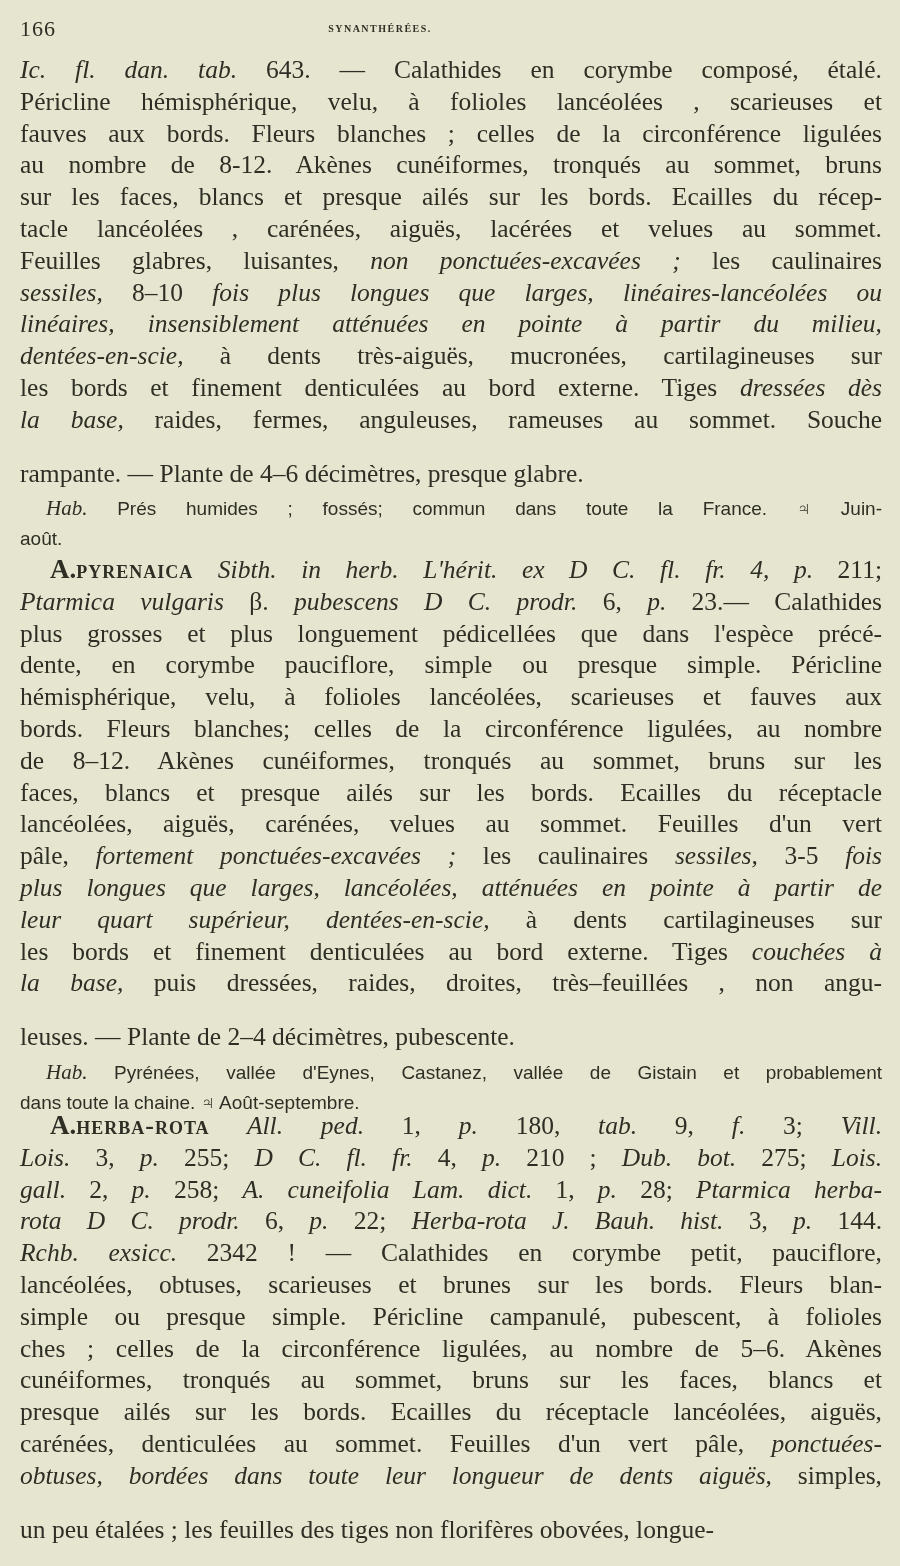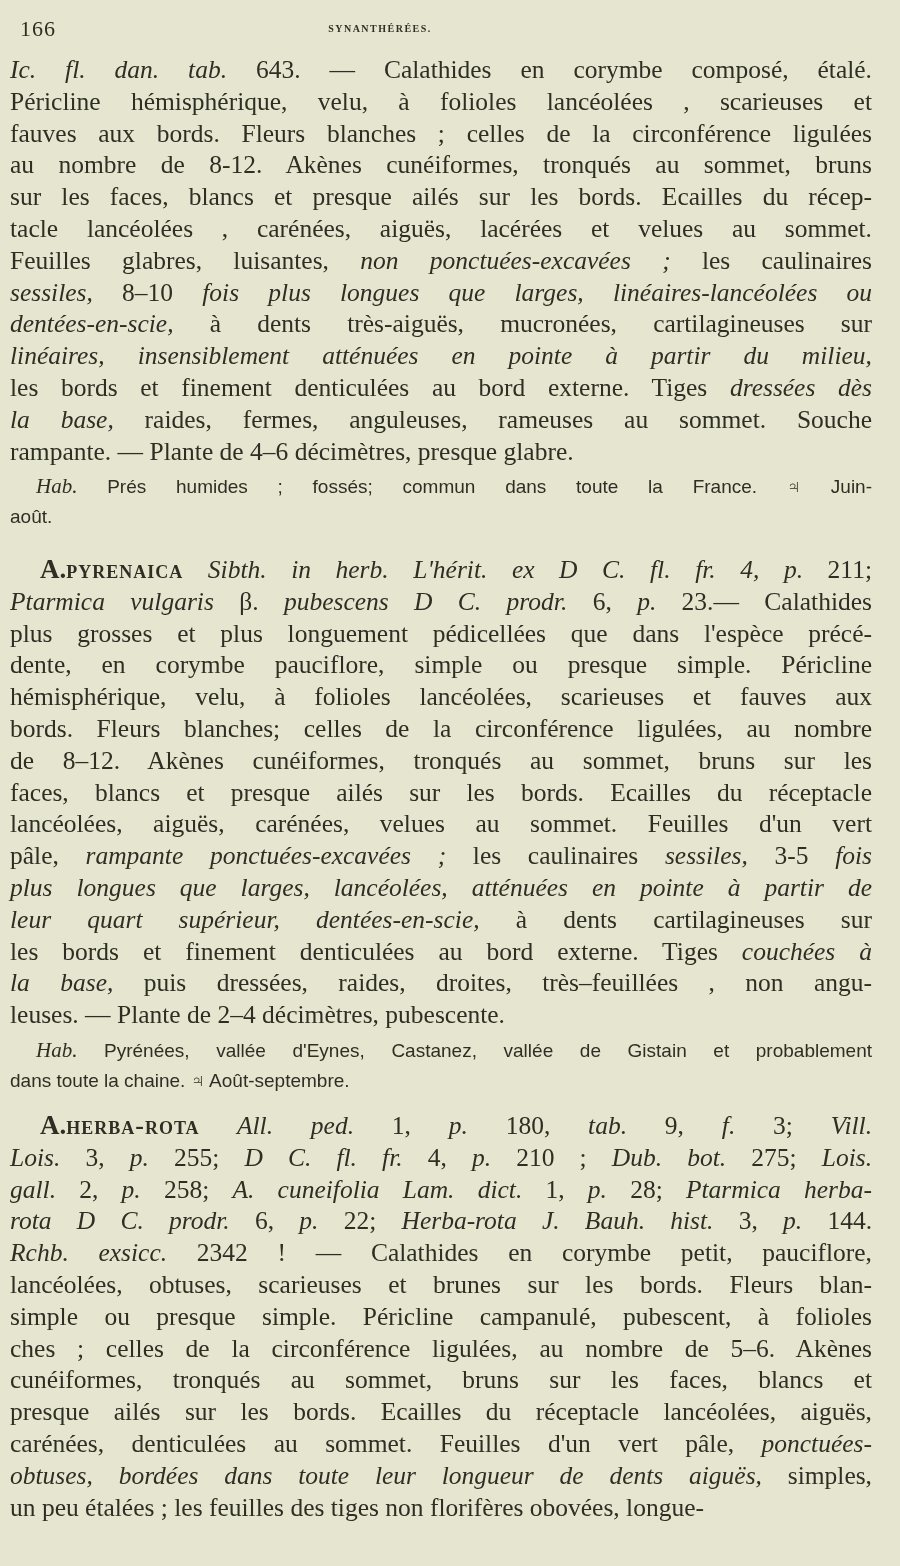--- a/index.html
+++ b/index.html
@@ -12,27 +12,27 @@
   .page { position: relative; width: 760px; height: 1566px; }
   .header {
     position: absolute; left: 20px; right: 20px; top: 14px; height: 30px;
     font-size: 22px; line-height: 30px;
   }
   .page-number { position: absolute; left: 0; top: 0; letter-spacing: 1px; }
   .running-head {
     position: absolute; left: 0; right: 0; text-align: center;
     font-size: 10px; font-weight: bold; letter-spacing: 1.5px;
   }
-  .body { position: absolute; left: 10px; width: 862px; }
+  .body { position: absolute; left: 20px; width: 862px; }
   .line {
     display: block; height: 31.8px; line-height: 31.8px; font-size: 25.5px;
     white-space: nowrap; text-align: justify; text-align-last: justify;
     transform-origin: left center;
   }
-  .line.last { text-align-last: left; }
+  .line.last { text-align-last: left; margin-top: 22px; }
   .line.indent { padding-left: 30px; }
   .hab {
     display: block; height: 24px; line-height: 24px; font-size: 19px;
     font-family: "Liberation Sans", "DejaVu Sans", sans-serif;
     white-space: nowrap; text-align: justify; text-align-last: justify; margin-top: 7px;
   }
   .hab.last { text-align-last: left; }
   .hab.indent { padding-left: 26px; }
   .hab .it { font-family: "Liberation Serif", serif; font-style: italic; font-size: 21px; }
   i, .it { font-style: italic; }
@@ -53,39 +53,39 @@
 
   <div class="body" id="blk-0" style="top:54px;">
       <span class="line"><i>Ic. fl. dan. tab.</i><span> 643. — Calathides en corymbe composé, étalé.</span></span>
       <span class="line"><span>Péricline hémisphérique, velu, à folioles lancéolées , scarieuses et</span></span>
       <span class="line"><span>fauves aux bords. Fleurs blanches ; celles de la circonférence ligulées</span></span>
       <span class="line"><span>au nombre de 8-12. Akènes cunéiformes, tronqués au sommet, bruns</span></span>
       <span class="line"><span>sur les faces, blancs et presque ailés sur les bords. Ecailles du récep-</span></span>
       <span class="line"><span>tacle lancéolées , carénées, aiguës, lacérées et velues au sommet.</span></span>
       <span class="line"><span>Feuilles glabres, luisantes, </span><i>non ponctuées-excavées ;</i><span> les caulinaires</span></span>
       <span class="line"><i>sessiles,</i><span> 8–10 </span><i>fois plus longues que larges, linéaires-lancéolées ou</i></span>
+      <span class="line"><i>linéaires, insensiblement atténuées en pointe à partir du milieu,</i></span>
       <span class="line"><i>dentées-en-scie,</i><span> à dents très-aiguës, mucronées, cartilagineuses sur</span></span>
-      <span class="line"><i>linéaires, insensiblement atténuées en pointe à partir du milieu,</i></span>
       <span class="line"><span>les bords et finement denticulées au bord externe. Tiges </span><i>dressées dès</i></span>
       <span class="line"><i>la base,</i><span> raides, fermes, anguleuses, rameuses au sommet. Souche</span></span>
       <span class="line last"><span>rampante. — Plante de 4–6 décimètres, presque glabre.</span></span>
       <span class="hab indent"><span class="it">Hab.</span><span> Prés humides ; fossés; commun dans toute la France. ♃ Juin-</span></span>
       <span class="hab last"><span>août.</span></span>
     </div>
   <div class="body" id="blk-1" style="top:554px;">
       <span class="line indent"><span class="cap">A.</span><span class="sc">pyrenaica</span><i> Sibth. in herb. L'hérit. ex D C. fl. fr. 4, p.</i><span> 211;</span></span>
       <span class="line"><i>Ptarmica vulgaris</i><span> β. </span><i>pubescens D C. prodr.</i><span> 6, </span><i>p.</i><span> 23.— Calathides</span></span>
       <span class="line"><span>plus grosses et plus longuement pédicellées que dans l'espèce précé-</span></span>
       <span class="line"><span>dente, en corymbe pauciflore, simple ou presque simple. Péricline</span></span>
       <span class="line"><span>hémisphérique, velu, à folioles lancéolées, scarieuses et fauves aux</span></span>
       <span class="line"><span>bords. Fleurs blanches; celles de la circonférence ligulées, au nombre</span></span>
       <span class="line"><span>de 8–12. Akènes cunéiformes, tronqués au sommet, bruns sur les</span></span>
       <span class="line"><span>faces, blancs et presque ailés sur les bords. Ecailles du réceptacle</span></span>
       <span class="line"><span>lancéolées, aiguës, carénées, velues au sommet. Feuilles d'un vert</span></span>
-      <span class="line"><span>pâle, </span><i>rampante ponctuées-excavées ;</i><span> les caulinaires </span><i>sessiles,</i><span> 3-5 </span><i>fois</i></span>
+      <span class="line"><span>pâle, </span><i>fortement ponctuées-excavées ;</i><span> les caulinaires </span><i>sessiles,</i><span> 3-5 </span><i>fois</i></span>
       <span class="line"><i>plus longues que larges, lancéolées, atténuées en pointe à partir de</i></span>
       <span class="line"><i>leur quart supérieur, dentées-en-scie,</i><span> à dents cartilagineuses sur</span></span>
       <span class="line"><span>les bords et finement denticulées au bord externe. Tiges </span><i>couchées à</i></span>
       <span class="line"><i>la base,</i><span> puis dressées, raides, droites, très–feuillées , non angu-</span></span>
       <span class="line last"><span>leuses. — Plante de 2–4 décimètres, pubescente.</span></span>
       <span class="hab indent"><span class="it">Hab.</span><span> Pyrénées, vallée d'Eynes, Castanez, vallée de Gistain et probablement</span></span>
       <span class="hab last"><span>dans toute la chaine. ♃ Août-septembre.</span></span>
     </div>
   <div class="body" id="blk-2" style="top:1110px;">
       <span class="line indent"><span class="cap">A.</span><span class="sc">herba-rota</span><i> All. ped.</i><span> 1, </span><i>p.</i><span> 180, </span><i>tab.</i><span> 9, </span><i>f.</i><span> 3; </span><i>Vill.</i></span>

